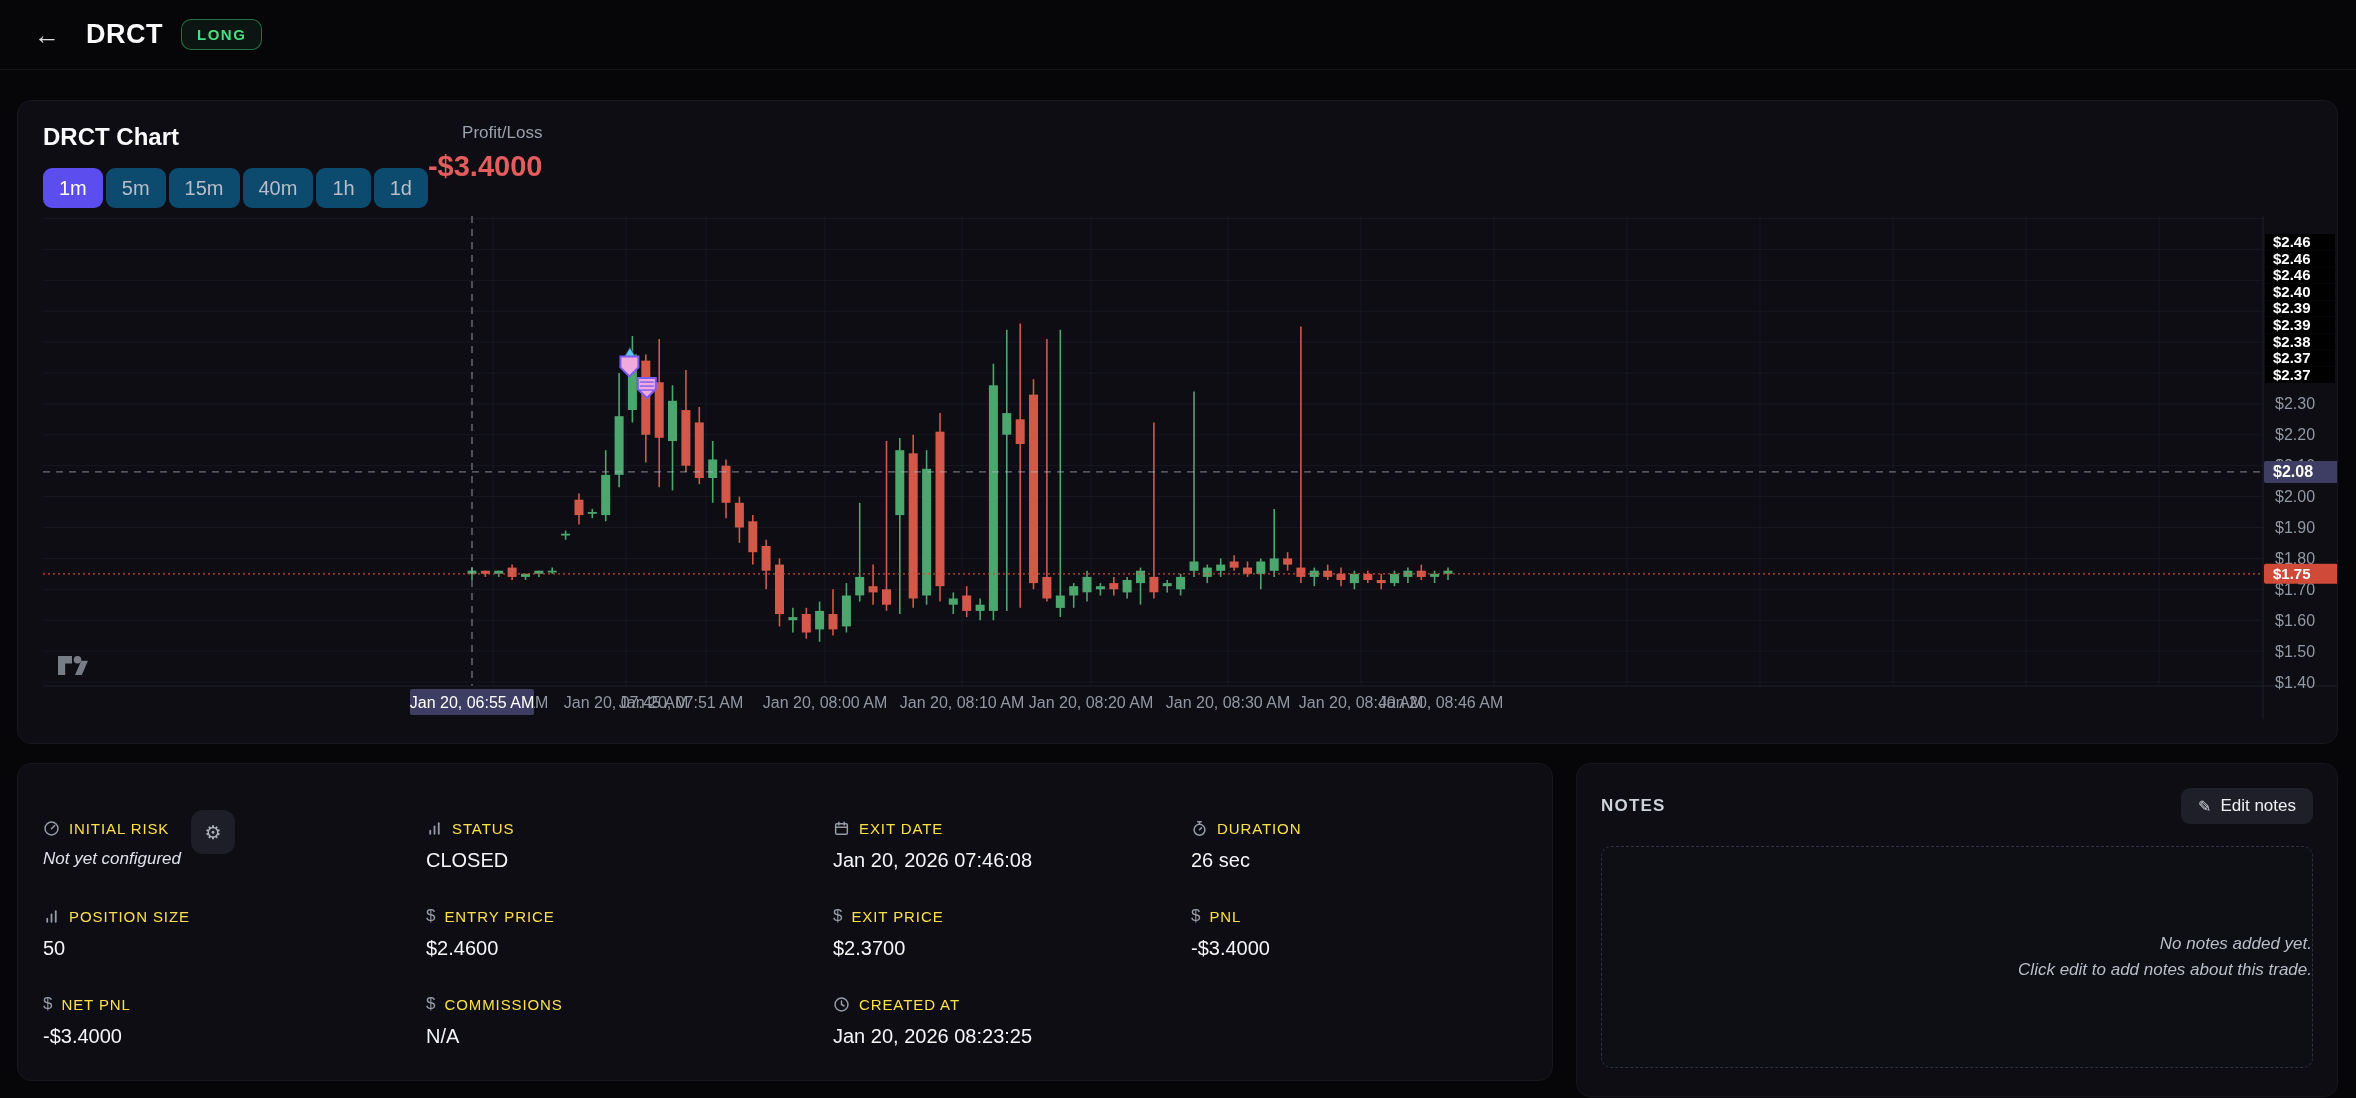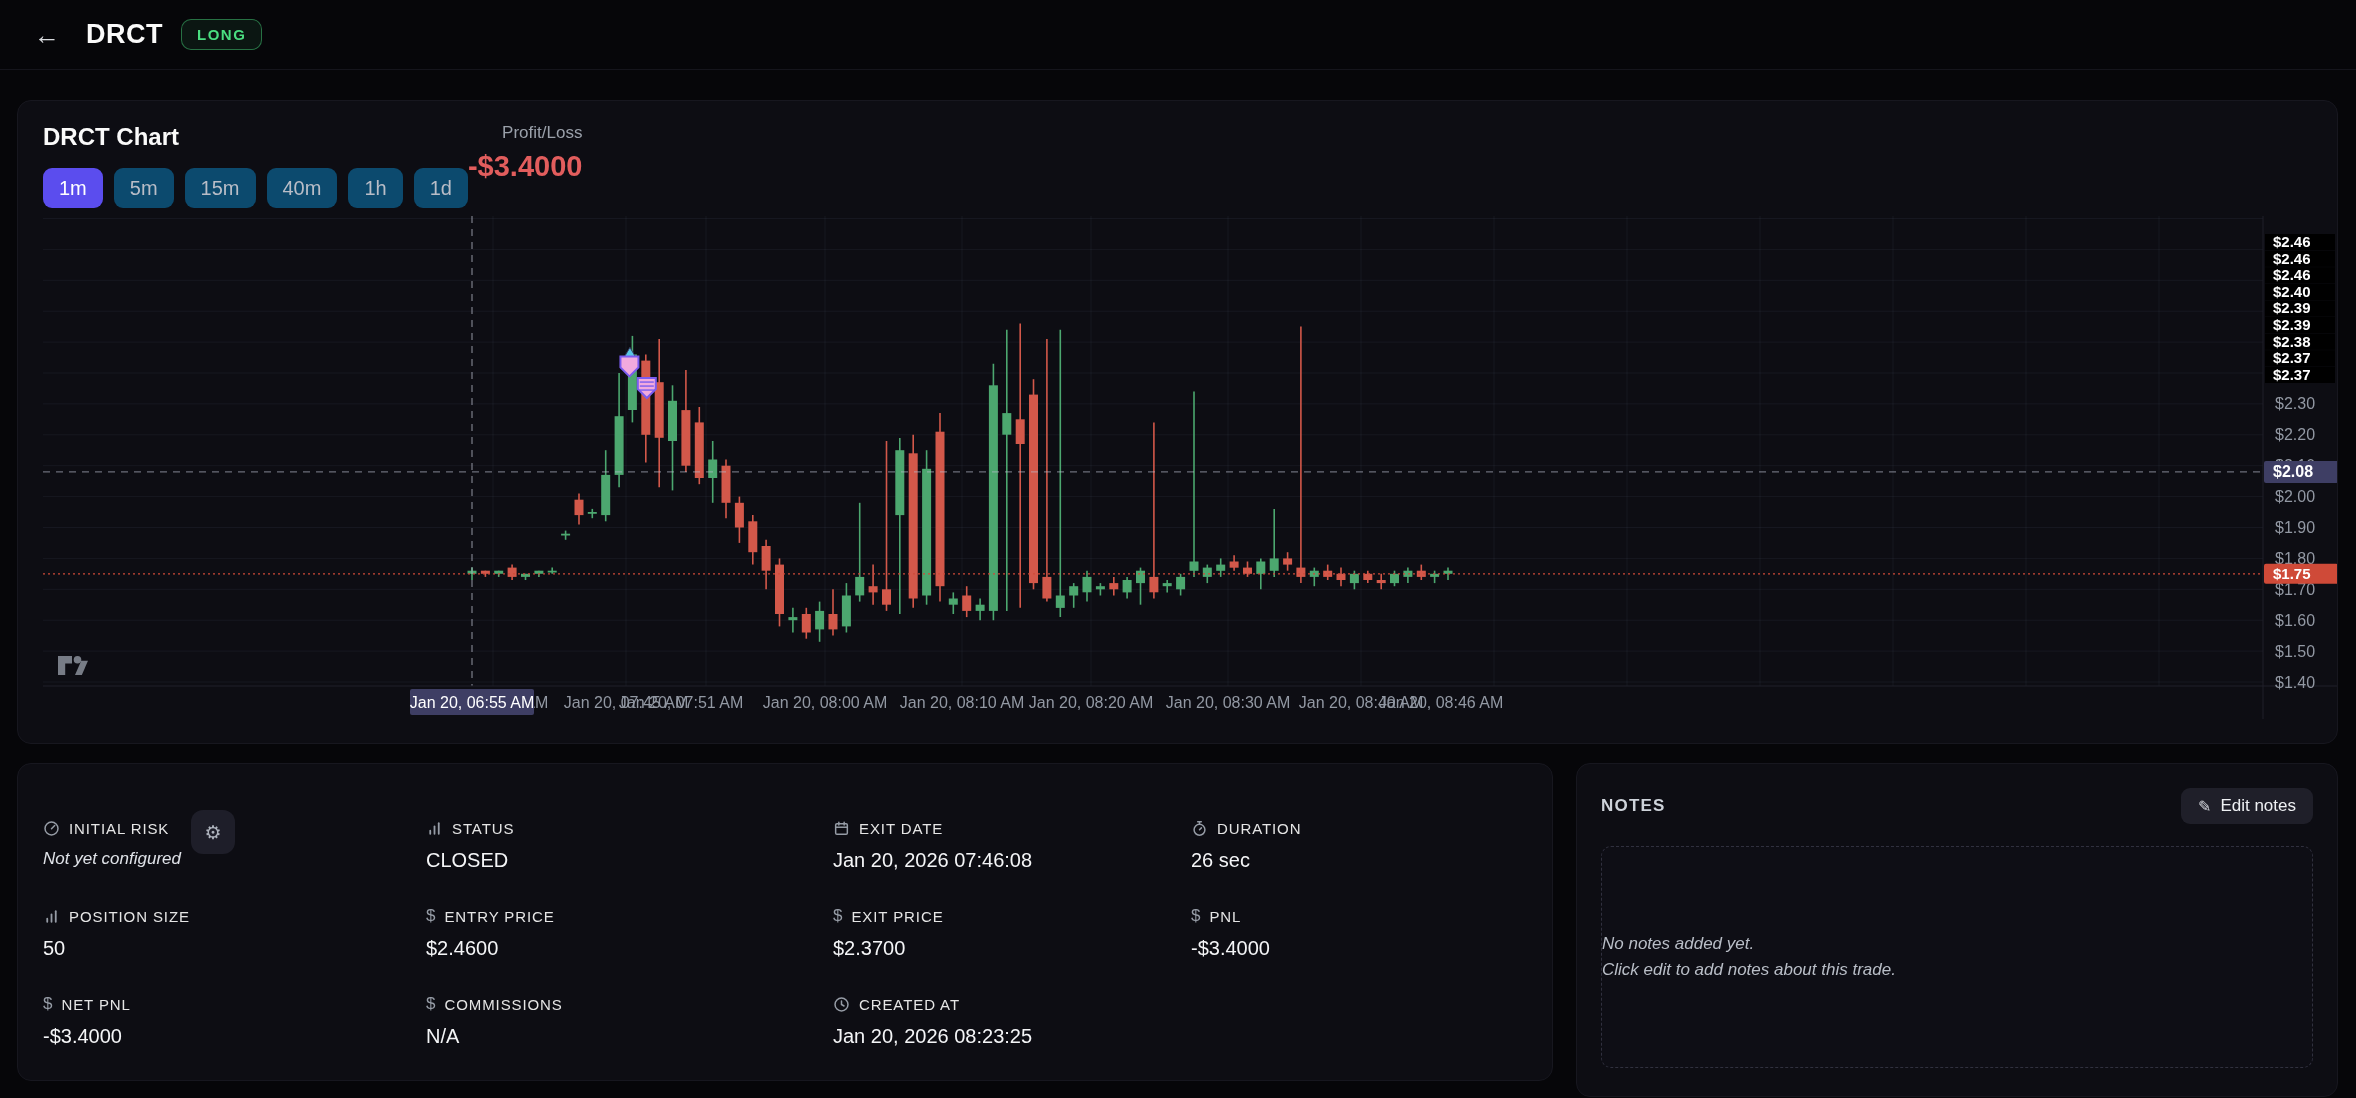--- a/index.html
+++ b/index.html
@@ -25,63 +25,63 @@
   }
   
   .card { position:absolute; background:#0d0d13; border:1px solid #17171f; border-radius:14px; }
   .chart-card  { left:17px;  top:100px; width:2321px; height:644px; overflow:hidden; }
   .info-card   { left:17px;  top:763px; width:1536px; height:318px; }
   .notes-card  { left:1576px;top:763px; width:762px;  height:334px; }
 
   
   .chart-head { display:flex; padding:22px 24px 0 25px; }
   .chart-title { font-size:24px; font-weight:bold; color:#fafafa; }
-  .tf-row { display:flex; gap:11px; margin-top:17px; }
+  .tf-row { display:flex; gap:3px; margin-top:17px; }
   .tf-btn {
     font-family:inherit; font-size:20px; color:#b9bdc7; background:#0c4a6e;
     border:none; border-radius:9px; padding:9px 16px; cursor:pointer; line-height:1.1;
   }
   .tf-btn.active { background:#5b4dee; color:#ffffff; }
   .pl-block { text-align:right; }
   .pl-label { font-size:17px; color:#9aa0aa; }
   .pl-value { font-size:29px; font-weight:bold; color:#e25d5d; margin-top:7px; }
   #chart-svg { position:absolute; left:25px; top:115px; }
 
   
   .section-title { font-size:17px; font-weight:600; letter-spacing:1.2px; color:#ced3da; }
   .info-card { padding:26px 24px 0 25px; }
   .ti-grid {
     margin-top:28px; display:grid;
     grid-template-columns:383px 407px 358px 1fr; row-gap:34px;
   }
   .field .label-row { position:relative; display:flex; align-items:center; gap:9px; height:20px; }
   .field .label-row .f-icon { display:flex; align-items:center; color:#969ca6; }
   .field .label-row .f-label {
-    font-size:15px; font-weight:500; letter-spacing:.9px; color:#e5e5e5;
+    font-size:15px; font-weight:500; letter-spacing:.9px; color:#fde047;
   }
   .field .f-value { margin-top:11px; font-size:20px; font-weight:500; color:#f4f5f7; }
   .field .f-value.italic { font-style:italic; font-weight:400; font-size:17px; color:#dfe2e8; }
   .dollar-glyph { font-size:17px; color:#969ca6; font-weight:400; }
   .gear-btn {
     position:absolute; left:148px; top:-8px; width:44px; height:44px;
     background:#1e1e29; border:none; border-radius:12px; cursor:pointer;
     color:#aeb3bd; font-size:19px; display:flex; align-items:center; justify-content:center;
   }
   
   .notes-card { padding:24px; }
   .notes-head { display:flex; justify-content:space-between; align-items:center; }
   .edit-btn {
     display:flex; align-items:center; gap:9px; font-family:inherit;
     background:#1f1f29; border:none; border-radius:9px; color:#eef0f3;
     font-size:17px; padding:8px 17px; cursor:pointer;
   }
   .edit-btn .pencil { font-size:16px; color:#d4d7dd; }
   .notes-empty {
     margin-top:22px; height:222px; border:1.5px dashed #30303e; border-radius:10px;
-    background:#0e0e15; display:flex; flex-direction:column; align-items:flex-start; justify-content:center;
+    background:#0e0e15; display:flex; flex-direction:column; align-items:flex-end; justify-content:center;
   }
   .notes-empty div { font-style:italic; font-size:17px; color:#b9bec7; line-height:1.55; }
 </style>
 </head>
 <body>
 
 <div class="topbar">
   <button class="back-btn">←</button>
   <div class="symbol-title">DRCT</div>
   <div class="dir-badge">LONG</div>

